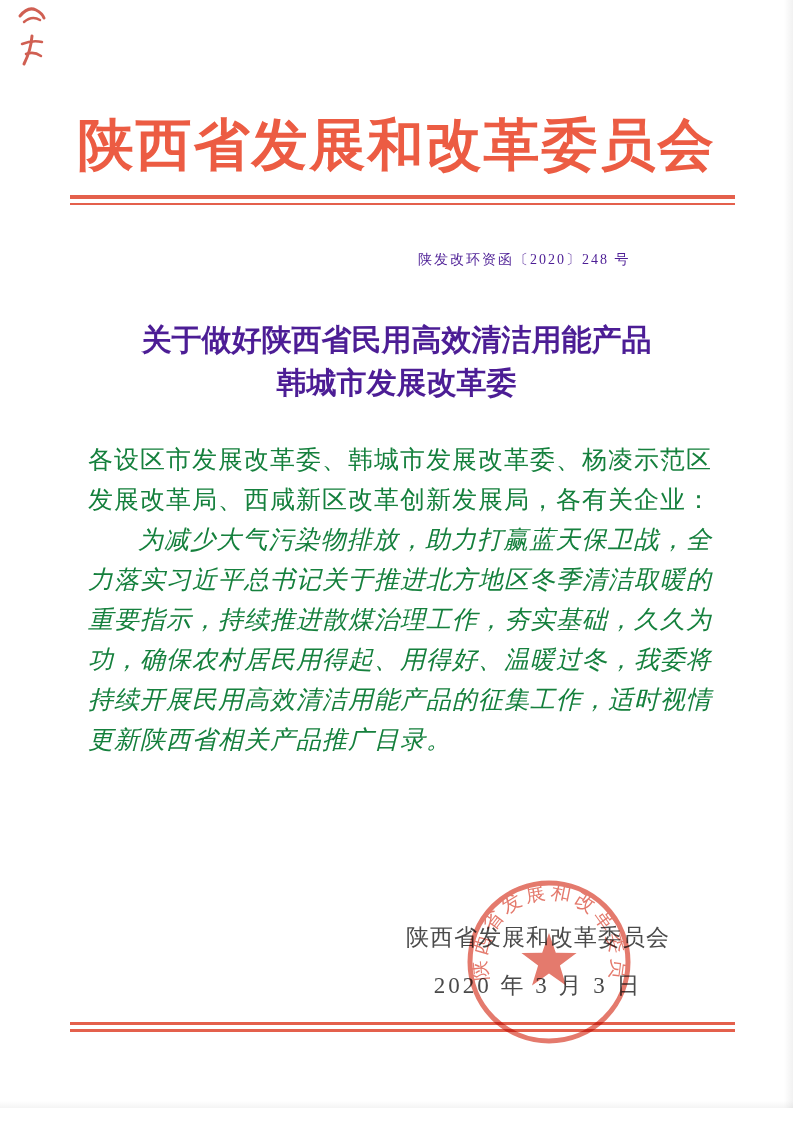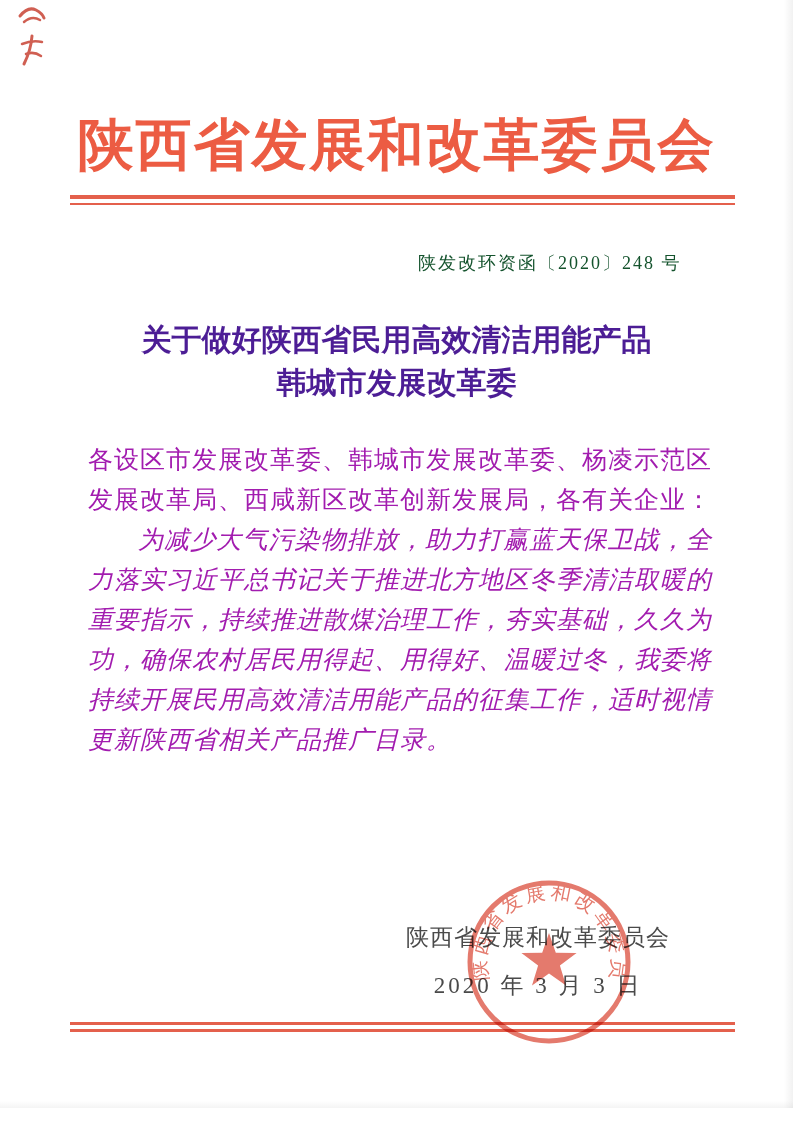--- a/index.html
+++ b/index.html
@@ -33,22 +33,22 @@
   }
   .rule-top-thick { top: 195px; height: 4px; }
   .rule-top-thin  { top: 203px; height: 2px; }
   .rule-bottom-1  { top: 1022px; height: 3px; }
   .rule-bottom-2  { top: 1029px; height: 3px; }
 
   .doc-number {
     position: absolute;
     top: 251px;
     left: 418px;
-    font-size: 18px;
-    color: #14532d;
+    font-size: 14px;
+    color: #4c1d95;
     letter-spacing: 2px;
     white-space: nowrap;
   }
 
   .doc-title {
     position: absolute;
     top: 318px;
     left: 0;
     width: 100%;
     text-align: center;
@@ -57,21 +57,21 @@
     color: #4c1d95;
     line-height: 43px;
   }
 
   .body-text {
     position: absolute;
     top: 440px;
     left: 88px;
     width: 624px;
     font-size: 25px;
-    color: #a21caf;
+    color: #15803d;
     line-height: 40px;
     letter-spacing: 1px;
     text-align: justify;
   }
   .body-text p { margin: 0; }
   .body-text p.indent { text-indent: 2em; font-style: italic; }
 
   .signature {
     position: absolute;
     top: 922px;

